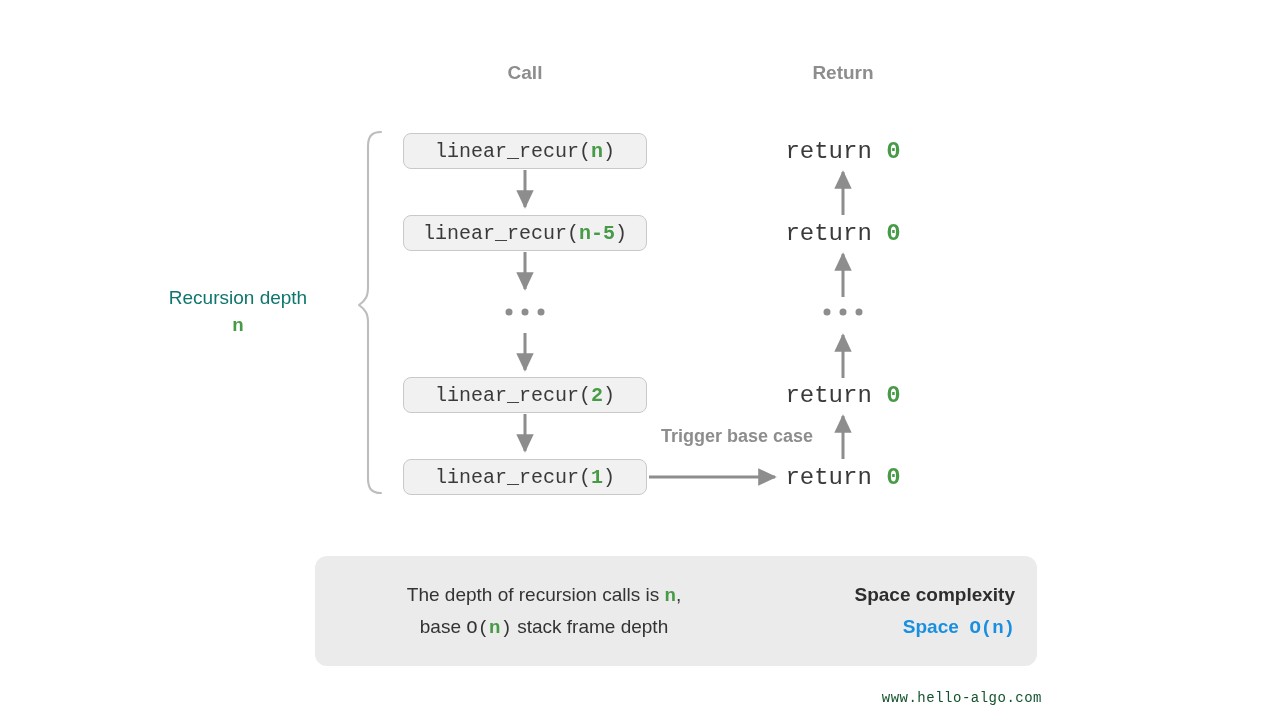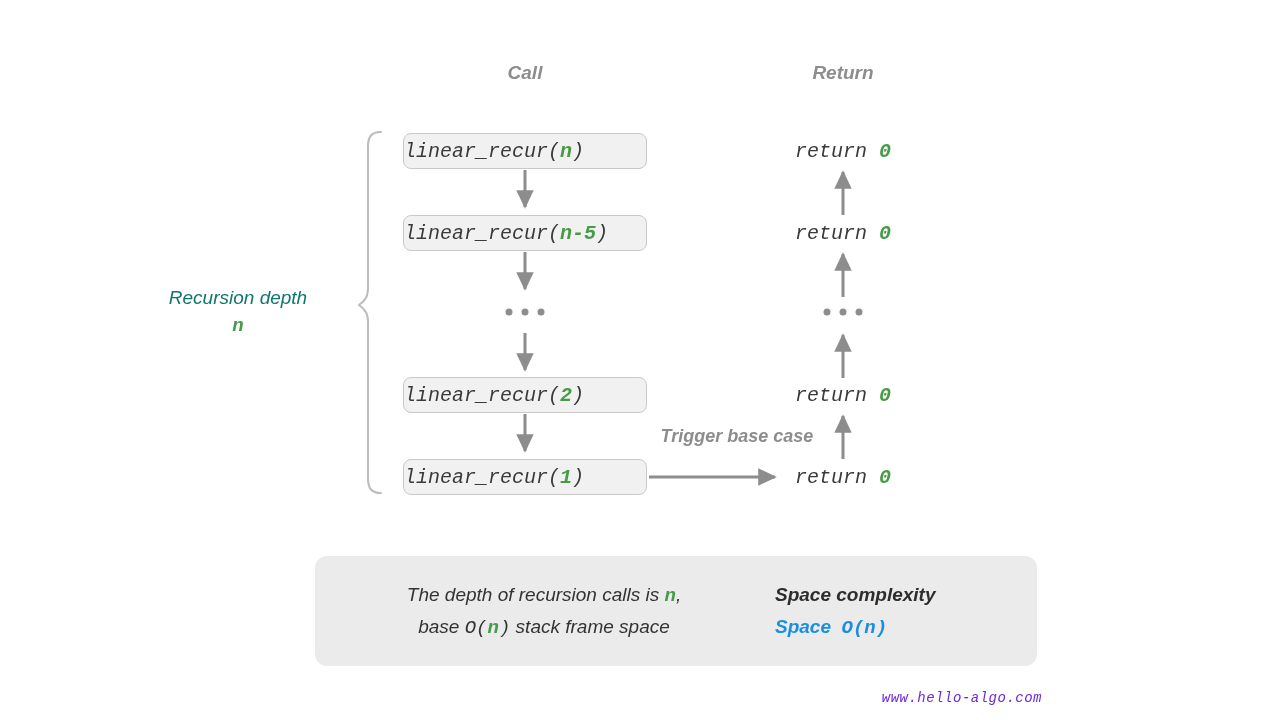--- a/index.html
+++ b/index.html
@@ -8,21 +8,20 @@
     width: 1280px; height: 720px;
     background: #ffffff;
     font-family: "Liberation Sans", sans-serif;
     overflow: hidden;
   }
   #stage {
     position: relative;
     width: 1064px;
     height: 720px;
     background: #ffffff;
-    font-style: italic;
   }
   .mono { font-family: "Liberation Mono", monospace; }
   .grn  { color: #479b47; font-weight: bold; }
 
   
   .col-header {
     position: absolute;
     font-size: 19px;
     font-weight: bold;
     color: #8d8d8d;
@@ -37,34 +36,35 @@
   .call-box {
     position: absolute;
     left: 403px;
     width: 244px;
     height: 36px;
     background: #f1f1f1;
     border: 1px solid #c9c9c9;
     border-radius: 8px;
     display: flex;
     align-items: center;
+    justify-content: center;
     font-family: "Liberation Mono", monospace;
     font-size: 20px;
     color: #3a3a3a;
     letter-spacing: 0px;
     white-space: nowrap;
   }
 
   
   .ret-label {
     position: absolute;
     left: 843px;
     transform: translate(-50%, -50%);
     font-family: "Liberation Mono", monospace;
-    font-size: 20px;
+    font-size: 24px;
     color: #3a3a3a;
     white-space: nowrap;
   }
 
   
   .dots {
     position: absolute;
     transform: translate(-50%, -50%);
     display: flex;
     gap: 9px;
@@ -144,21 +144,21 @@
   }
   #summary-right {
     position: absolute;
     right: 22px;
     top: 0;
     width: 240px;
     height: 110px;
     display: flex;
     flex-direction: column;
     justify-content: center;
-    align-items: flex-start;
+    align-items: flex-end;
     gap: 10px;
   }
   #summary-right .sc-title {
     font-size: 19px;
     font-weight: bold;
     color: #2d2d2d;
     white-space: nowrap;
   }
   #summary-right .sc-value {
     font-size: 19px;
@@ -168,21 +168,21 @@
   }
   #summary-right .sc-value .mono { font-weight: bold; }
 
   
   #watermark {
     position: absolute;
     right: 22px;
     bottom: 14px;
     font-family: "Liberation Mono", monospace;
     font-size: 14px;
-    color: #6d28d9;
+    color: #14532d;
     letter-spacing: 0.5px;
   }
 
   svg.overlay {
     position: absolute;
     left: 0; top: 0;
     width: 1280px; height: 720px;
     pointer-events: none;
   }
 </style>
@@ -293,21 +293,21 @@
 
   <div id="trigger-note">Trigger base case</div>
 
   <div id="summary-panel">
 
     <div id="summary-left">
       <div class="line">
         <span>The depth of recursion calls is </span><span class="mono grn">n</span><span>,</span>
       </div>
       <div class="line">
-        <span>base </span><span class="mono">O(</span><span class="mono grn">n</span><span class="mono">)</span><span> stack frame space</span>
+        <span>base </span><span class="mono">O(</span><span class="mono grn">n</span><span class="mono">)</span><span> stack frame depth</span>
       </div>
     </div>
 
     <div id="summary-right">
       <div class="sc-title">Space complexity</div>
       <div class="sc-value">
         <span>Space</span><span>&nbsp;&nbsp;</span><span class="mono">O(n)</span>
       </div>
     </div>
   </div>

